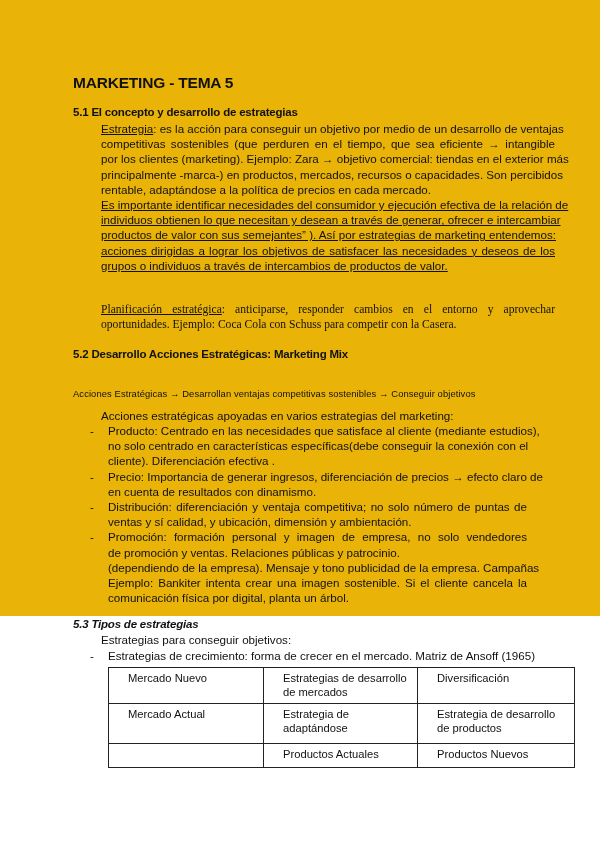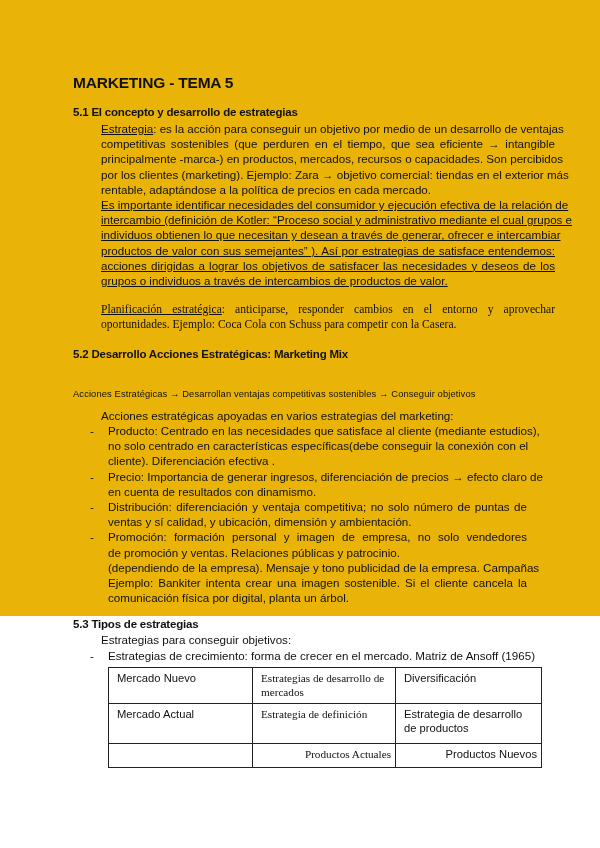--- a/index.html
+++ b/index.html
@@ -12,45 +12,44 @@
   .para .line { display:block; text-align:justify; text-align-last:justify; white-space:nowrap; height:15.2px; }
   .para .line.last { text-align-last:left; }
   .u { text-decoration:underline; }
   .small { position:absolute; left:73px; font-size:9.4px; white-space:nowrap; letter-spacing:0.1px; }
   .bullets { position:absolute; left:73px; width:454px; font-size:11.6px; line-height:15.2px; }
   .bullet { position:relative; padding-left:35px; }
   .bullet .dash { position:absolute; left:17px; top:0; }
   .bullet .line { display:block; text-align:justify; text-align-last:justify; white-space:nowrap; height:15.2px; }
   .bullet .line.last { text-align-last:left; }
   table.ansoff { position:absolute; left:108px; top:667px; border-collapse:collapse; font-size:11.2px; }
-  table.ansoff td { border:1px solid #222; vertical-align:top; padding:3px 4px 3px 8px; line-height:14px; }
-  .c1 { width:131px; } .c2 { width:130px;font-family:Liberation Serif, serif; } .c3 { width:133px; }
+  table.ansoff td { border:1px solid #222; vertical-align:top; padding:3px 4px 3px 19px; line-height:14px; }
+  .c1 { width:131px; } .c2 { width:130px; } .c3 { width:133px; }
 </style>
 </head>
 <body>
 
 <div class="page">
 
   <div class="title">MARKETING - TEMA 5</div>
 
   <div class="h2" style="top:106px;">5.1 El concepto y desarrollo de estrategias</div>
 
   <div class="para" style="top:121px;">
     <span class="line"><span class="u">Estrategia</span><span>: es la acción para conseguir un objetivo por medio de un desarrollo de ventajas</span></span>
     <span class="line">competitivas sostenibles (que perduren en el tiempo, que sea eficiente → intangible</span>
+    <span class="line">por los clientes (marketing). Ejemplo: Zara → objetivo comercial: tiendas en el exterior más</span>
     <span class="line">principalmente -marca-) en productos, mercados, recursos o capacidades. Son percibidos</span>
-    <span class="line">por los clientes (marketing). Ejemplo: Zara → objetivo comercial: tiendas en el exterior más</span>
     <span class="line last">rentable, adaptándose a la política de precios en cada mercado.</span>
   </div>
 
   <div class="para" style="top:197px;text-decoration:underline;">
     <span class="line">Es importante identificar necesidades del consumidor y ejecución efectiva de la relación de</span>
-    <span class="line">intercambio (definición de Kotler: “Proceso social y administrativo mediante el cual grupos e</span>
     <span class="line">individuos obtienen lo que necesitan y desean a través de generar, ofrecer e intercambiar</span>
-    <span class="line">productos de valor con sus semejantes” ). Así por estrategias de satisface entendemos:</span>
+    <span class="line">productos de valor con sus semejantes” ). Así por estrategias de marketing entendemos:</span>
     <span class="line">acciones dirigidas a lograr los objetivos de satisfacer las necesidades y deseos de los</span>
     <span class="line last">grupos o individuos a través de intercambios de productos de valor.</span>
   </div>
 
   <div class="para" style="top:302px;font-family:Liberation Serif, serif;">
     <span class="line"><span class="u">Planificación estratégica</span><span>: anticiparse, responder cambios en el entorno y aprovechar</span></span>
     <span class="line last">oportunidades. Ejemplo: Coca Cola con Schuss para competir con la Casera.</span>
   </div>
 
   <div class="h2" style="top:348px;">5.2 Desarrollo Acciones Estratégicas: Marketing Mix</div>
@@ -81,21 +80,21 @@
     <div class="bullet">
       <span class="dash">-</span>
       <span class="line">Promoción: formación personal y imagen de empresa, no solo vendedores</span>
       <span class="line last">de promoción y ventas. Relaciones públicas y patrocinio.</span>
       <span class="line">(dependiendo de la empresa). Mensaje y tono publicidad de la empresa. Campañas</span>
       <span class="line">Ejemplo: Bankiter intenta crear una imagen sostenible. Si el cliente cancela la</span>
       <span class="line last">comunicación física por digital, planta un árbol.</span>
     </div>
   </div>
 
-  <div class="h2" style="top:618px;">5.3 Tipos de estrategias</div>
+  <div class="h2" style="top:618px;font-style:italic;">5.3 Tipos de estrategias</div>
 
   <div class="para" style="top:632px;">
     <span class="line last">Estrategias para conseguir objetivos:</span>
   </div>
 
   <div class="bullets" style="top:648px;">
     <div class="bullet">
       <span class="dash">-</span>
       <span class="line last">Estrategias de crecimiento: forma de crecer en el mercado. Matriz de Ansoff (1965)</span>
     </div>
@@ -103,24 +102,24 @@
 
   <table class="ansoff">
     <tbody>
         <tr style="height:36px;">
       <td class="c1">Mercado Nuevo</td>
       <td class="c2">Estrategias de desarrollo de mercados</td>
       <td class="c3">Diversificación</td>
     </tr>
     <tr style="height:40px;margin-top:43px;">
       <td class="c1">Mercado Actual</td>
-      <td class="c2">Estrategia de definición</td>
+      <td class="c2">Estrategia de adaptándose</td>
       <td class="c3">Estrategia de desarrollo de productos</td>
     </tr>
-    <tr style="height:24px;text-align:right;">
+    <tr style="height:24px;">
       <td class="c1"></td>
       <td class="c2">Productos Actuales</td>
       <td class="c3">Productos Nuevos</td>
     </tr>
   </tbody>
     </table>
 
 </div>
 
 </body></html>

